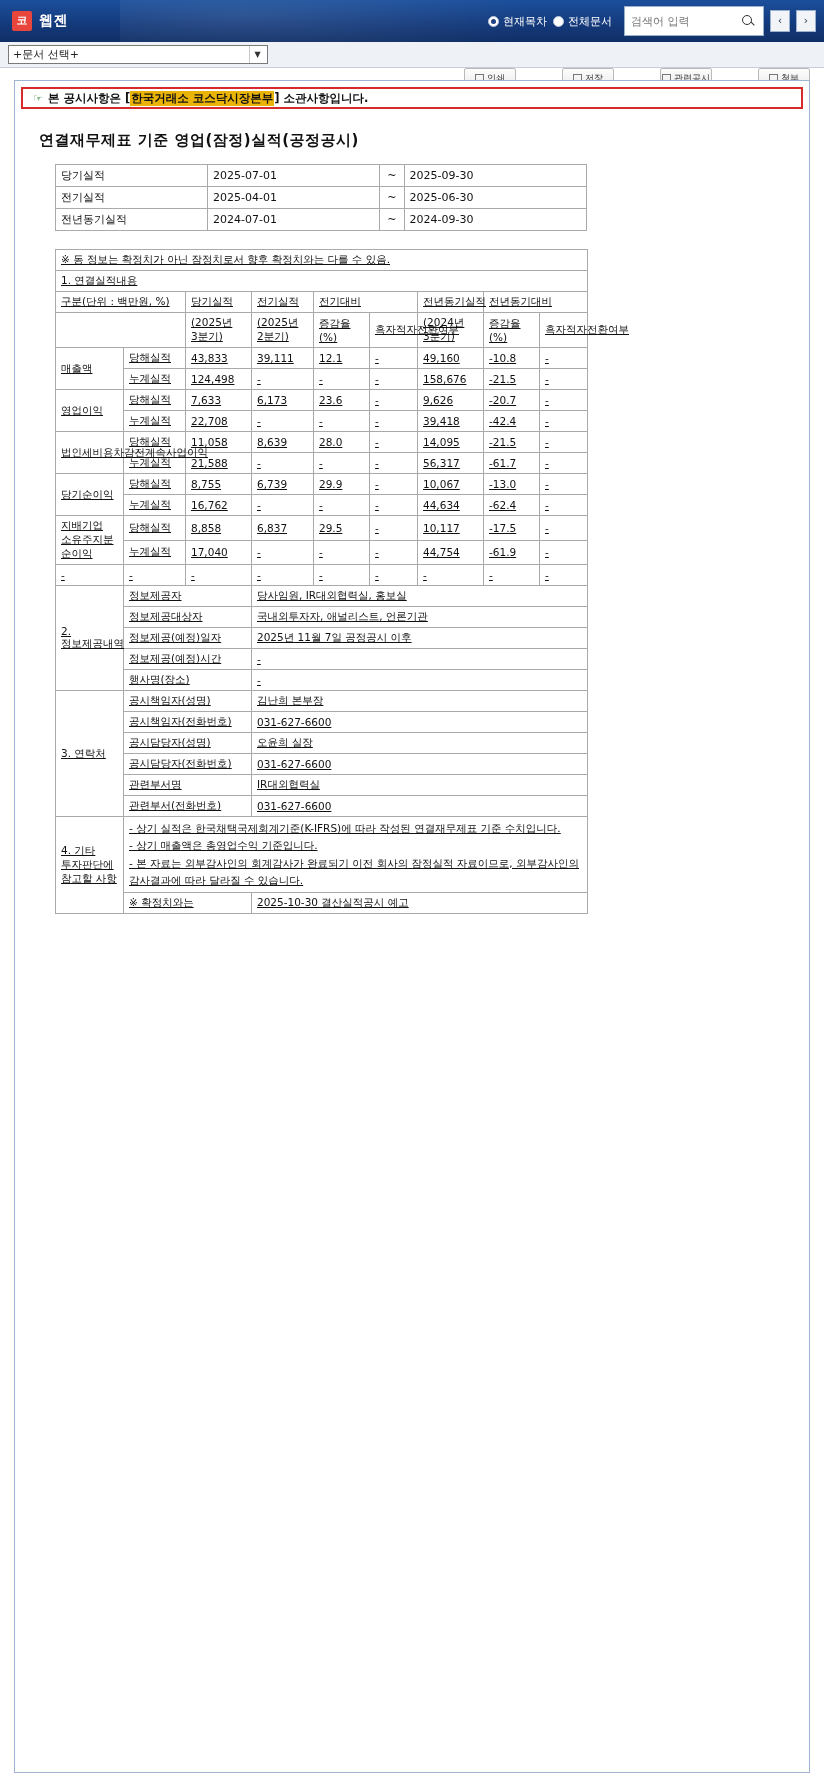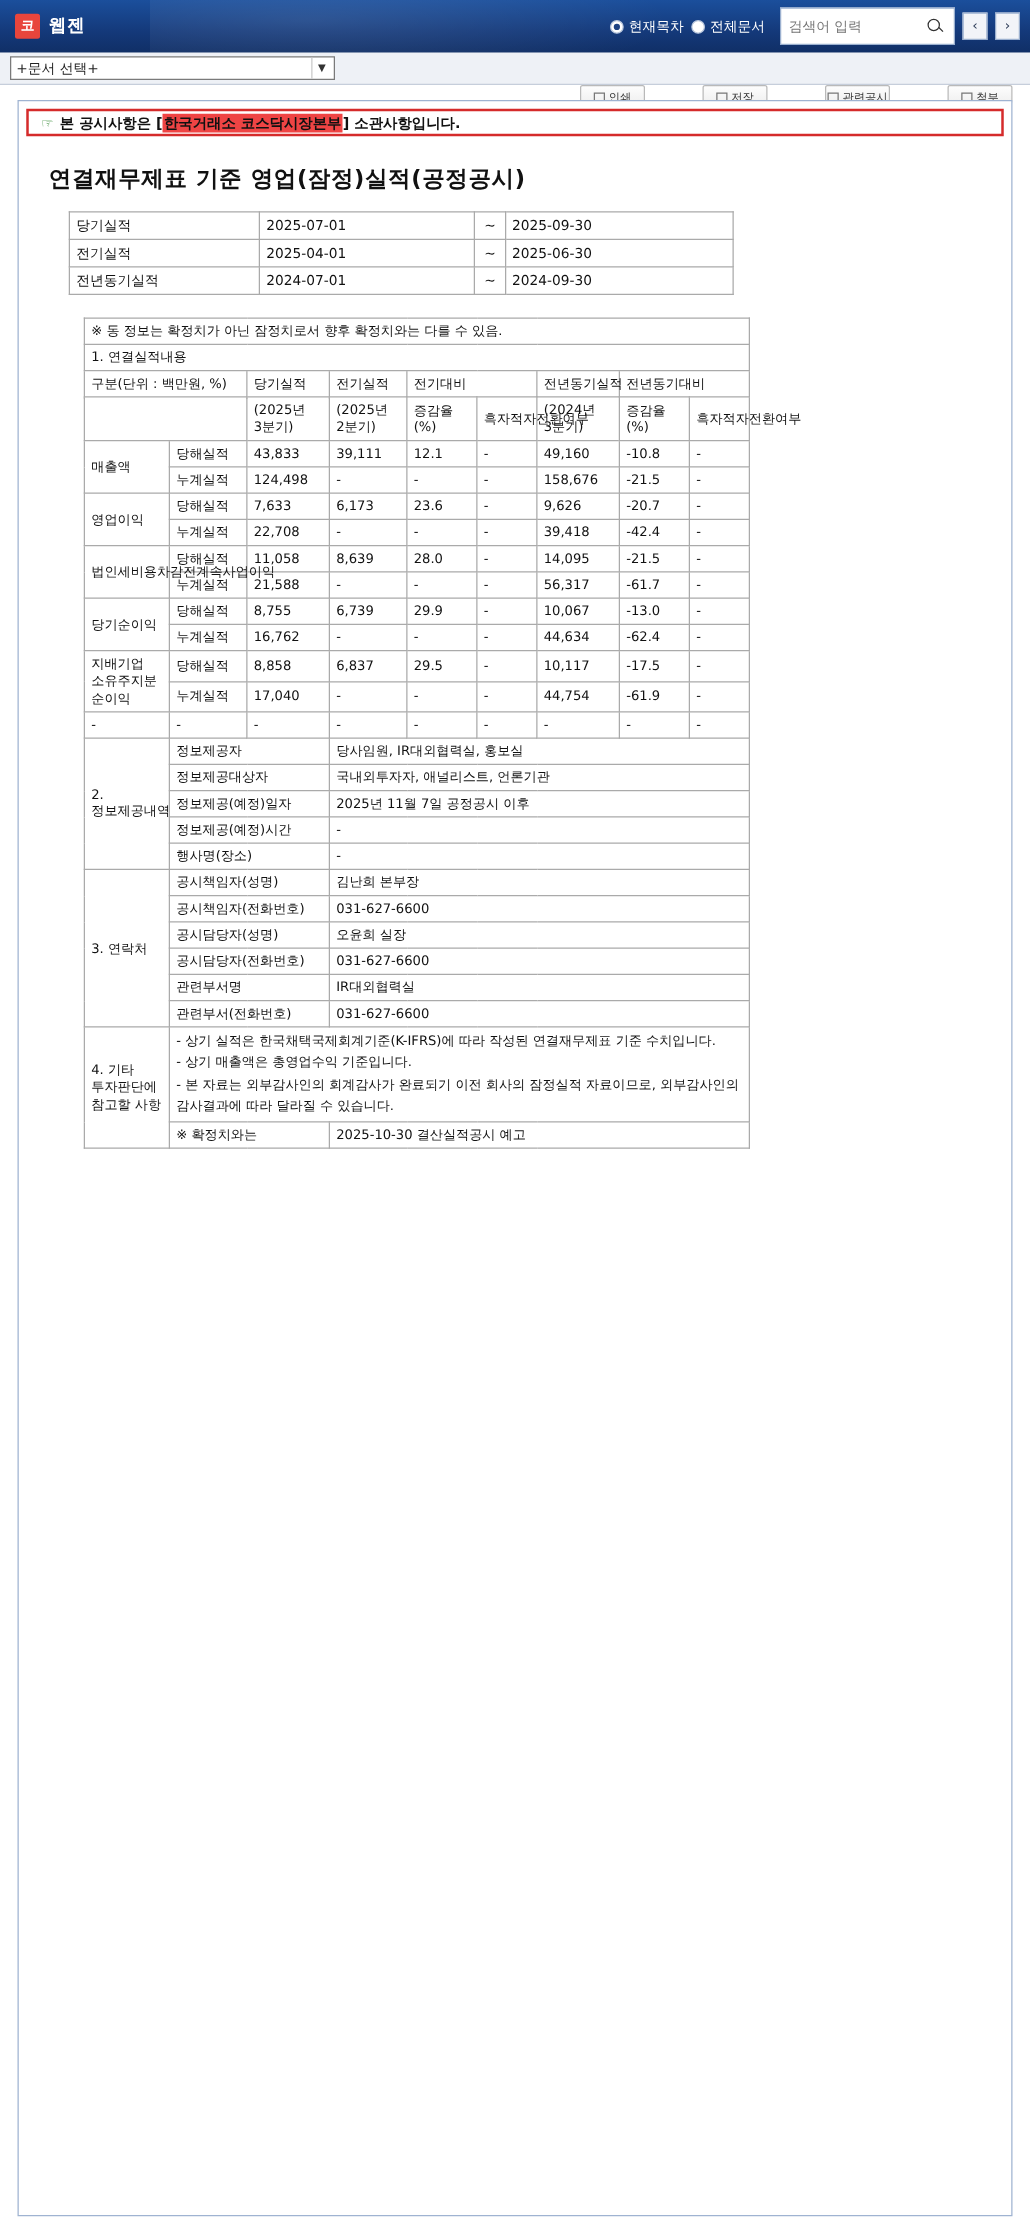--- a/index.html
+++ b/index.html
@@ -106,44 +106,44 @@
   .docpane {
     position: absolute; left: 14px; top: 80px; right: 14px; bottom: 8px;
     border: 1px solid #9fb3d1; background: #fff; overflow: hidden;
   }
   .notice {
     margin: 6px 6px 0 6px; border: 2px solid #d52b2b; background: #fff;
     height: 22px; display: flex; align-items: center; padding-left: 10px;
     font-size: 11.5px; color: #111; font-weight: bold;
   }
   .notice .hand { color: #1a7a1a; margin-right: 5px; font-size: 11px; }
-  .notice .mark { background: #ef4444; padding: 0 1px; }
+  .notice .mark { background: #eab308; padding: 0 1px; }
 
   .doctitle {
-    font-size: 18px; font-weight: bold; color: #111;
+    font-size: 15px; font-weight: bold; color: #111;
     margin: 22px 0 14px 24px; letter-spacing: 0.5px;
     font-family: "DejaVu Sans", "Liberation Sans", sans-serif;
   }
 
   table.t {
     border-collapse: collapse; font-size: 11px; color: #111;
     table-layout: fixed;
   }
   table.t td, table.t th {
     border: 1px solid #aaa; padding: 3px 5px; vertical-align: middle;
     font-weight: normal; text-align: left; height: 21px;
     word-break: keep-all;
   }
   .tbl-period { margin-left: 40px; margin-bottom: 18px; width: 532px; }
   .tbl-period td:nth-child(1) { width: 150px; }
   .tbl-period td:nth-child(2) { width: 170px; }
   .tbl-period td:nth-child(3) { width: 24px; text-align: center; }
   .tbl-period td:nth-child(4) { width: 180px; }
 
-  .tbl-main { margin-left: 52px; width: 532px; }
+  .tbl-main { margin-left: 40px; width: 532px; text-decoration: underline; }
   .tbl-main td { font-size: 10.5px; }
   .c { text-align: center; }
   .vtop { vertical-align: top; }
 
   .tbl-main .col-div  { width: 68px; }
   .tbl-main .col-sub  { width: 62px; }
   .tbl-main .col-v1   { width: 66px; }
   .tbl-main .col-v2   { width: 62px; }
   .tbl-main .col-v3   { width: 56px; }
   .tbl-main .col-v4   { width: 48px; }

